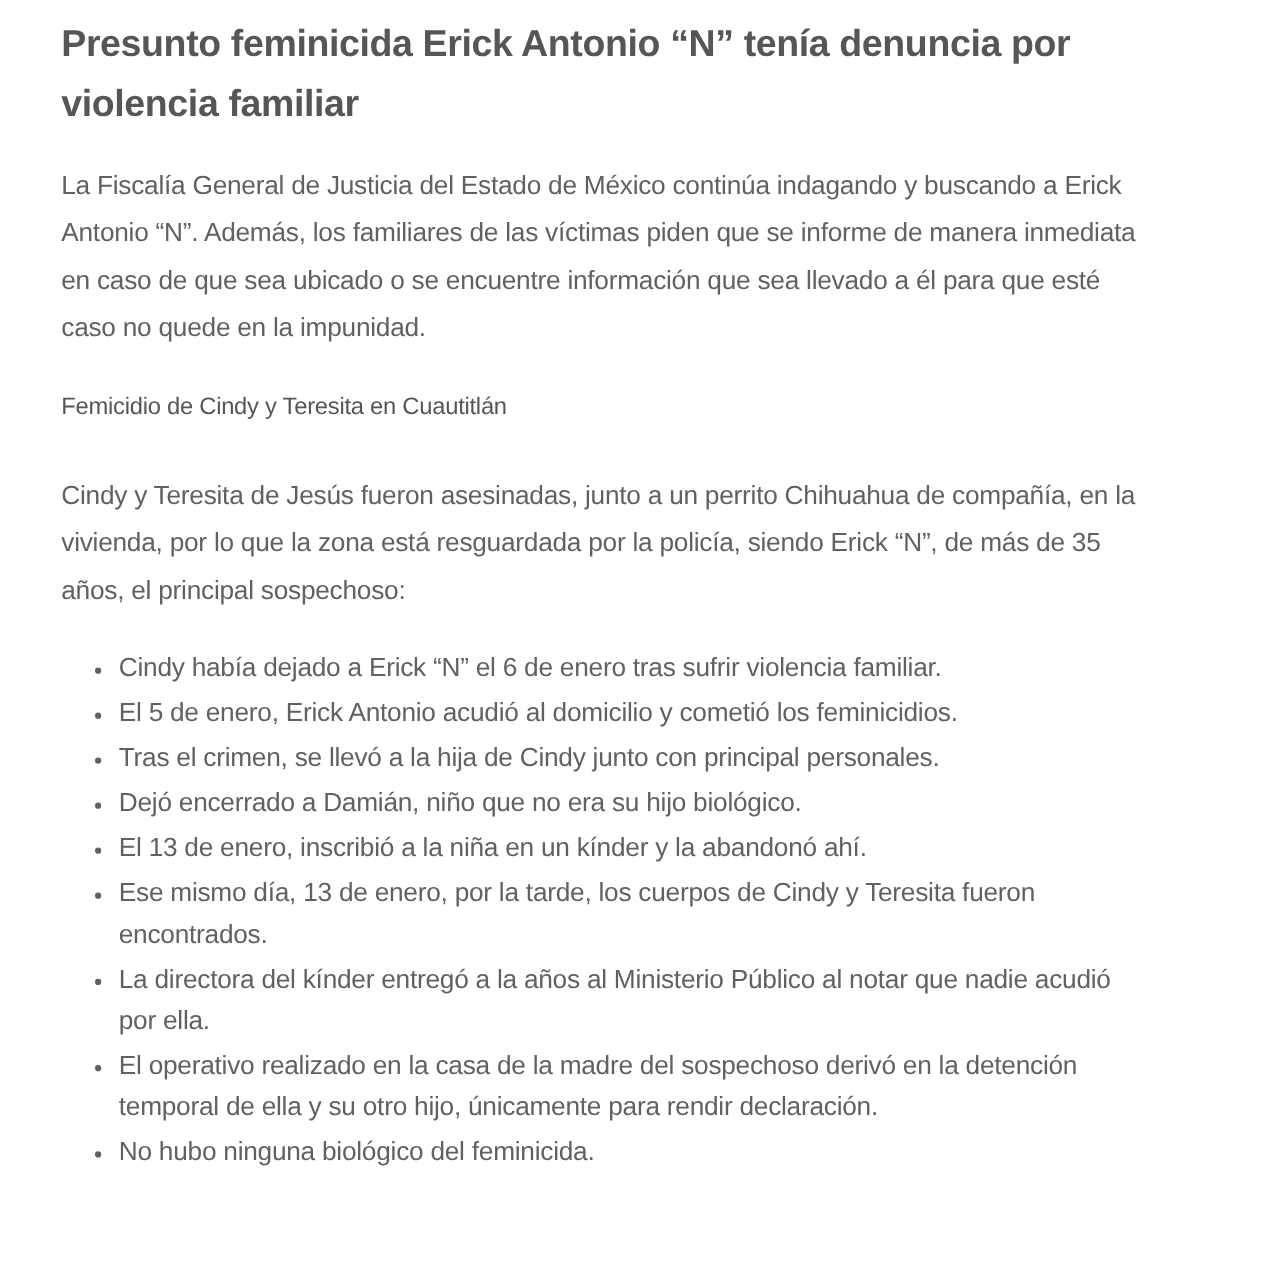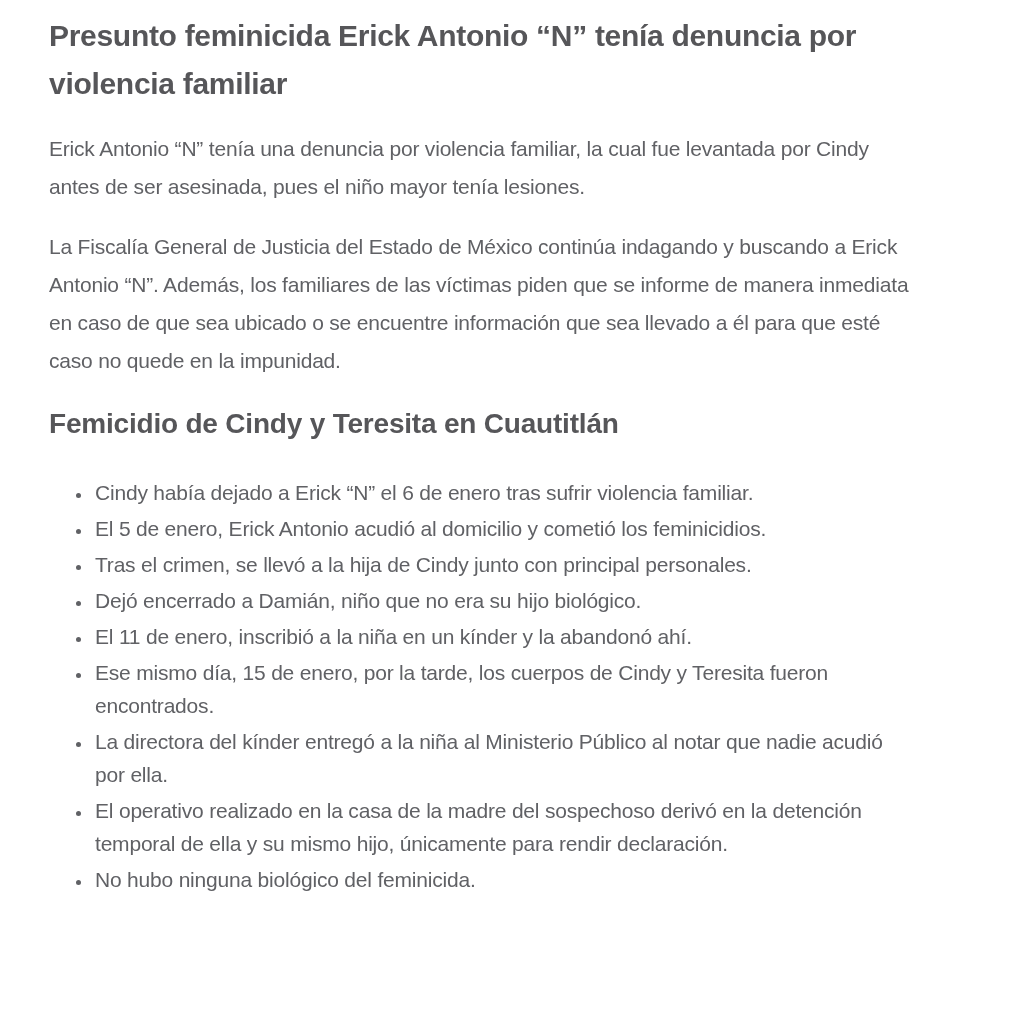--- a/index.html
+++ b/index.html
@@ -22,23 +22,23 @@
   }
   h1 {
     font-size: 30px;
     line-height: 48px;
     font-weight: 700;
     letter-spacing: -0.3px;
     color: var(--heading, #565659);
     margin: 12px 0 0 0;
   }
   h2 {
-    font-size: 28px;
+    font-size: 19px;
     line-height: 44px;
-    font-weight: 700;
+    font-weight: 400;
     letter-spacing: -0.2px;
     color: var(--heading, #565659);
     margin: 16px 0 30px 0;
   }
   p.body-text {
     font-size: 21px;
     line-height: 38px;
     letter-spacing: -0.2px;
     margin: 22px 0;
   }
@@ -58,31 +58,31 @@
     color: var(--body, #606165);
     font-size: 18px;
   }
 </style>
 </head>
 <body>
 
 <main>
   <h1>Presunto feminicida Erick Antonio “N” tenía denuncia por violencia familiar</h1>
 
-  <p class="body-text">Erick Antonio “N” tenía una denuncia por violencia familiar, la cual fue levantada por Cindy antes de ser asesinada, pues el niño mayor tenía lesiones.</p>
 
   <p class="body-text">La Fiscalía General de Justicia del Estado de México continúa indagando y buscando a Erick Antonio “N”. Además, los familiares de las víctimas piden que se informe de manera inmediata en caso de que sea ubicado o se encuentre información que sea llevado a él para que esté caso no quede en la impunidad.</p>
 
   <h2>Femicidio de Cindy y Teresita en Cuautitlán</h2>
 
+  <p class="body-text">Cindy y Teresita de Jesús fueron asesinadas, junto a un perrito Chihuahua de compañía, en la vivienda, por lo que la zona está resguardada por la policía, siendo Erick “N”, de más de 35 años, el principal sospechoso:</p>
 
   <ul class="facts" id="facts-list">
       <li>Cindy había dejado a Erick “N” el 6 de enero tras sufrir violencia familiar.</li>
       <li>El 5 de enero, Erick Antonio acudió al domicilio y cometió los feminicidios.</li>
       <li>Tras el crimen, se llevó a la hija de Cindy junto con principal personales.</li>
       <li>Dejó encerrado a Damián, niño que no era su hijo biológico.</li>
-      <li>El 11 de enero, inscribió a la niña en un kínder y la abandonó ahí.</li>
-      <li>Ese mismo día, 15 de enero, por la tarde, los cuerpos de Cindy y Teresita fueron encontrados.</li>
-      <li>La directora del kínder entregó a la niña al Ministerio Público al notar que nadie acudió por ella.</li>
-      <li>El operativo realizado en la casa de la madre del sospechoso derivó en la detención temporal de ella y su mismo hijo, únicamente para rendir declaración.</li>
+      <li>El 13 de enero, inscribió a la niña en un kínder y la abandonó ahí.</li>
+      <li>Ese mismo día, 13 de enero, por la tarde, los cuerpos de Cindy y Teresita fueron encontrados.</li>
+      <li>La directora del kínder entregó a la años al Ministerio Público al notar que nadie acudió por ella.</li>
+      <li>El operativo realizado en la casa de la madre del sospechoso derivó en la detención temporal de ella y su otro hijo, únicamente para rendir declaración.</li>
       <li>No hubo ninguna biológico del feminicida.</li>
     </ul>
 </main>
 
 </body></html>

